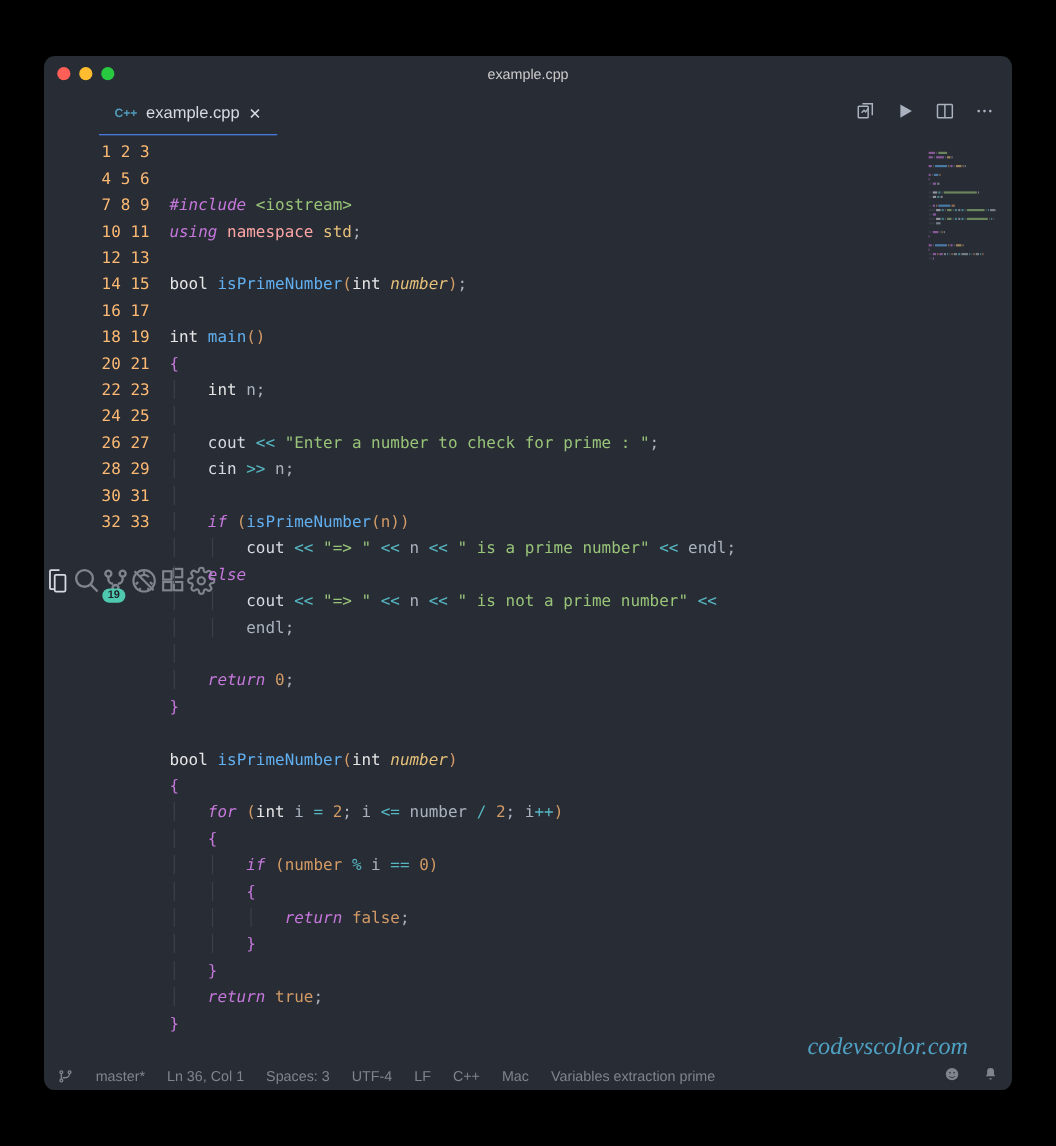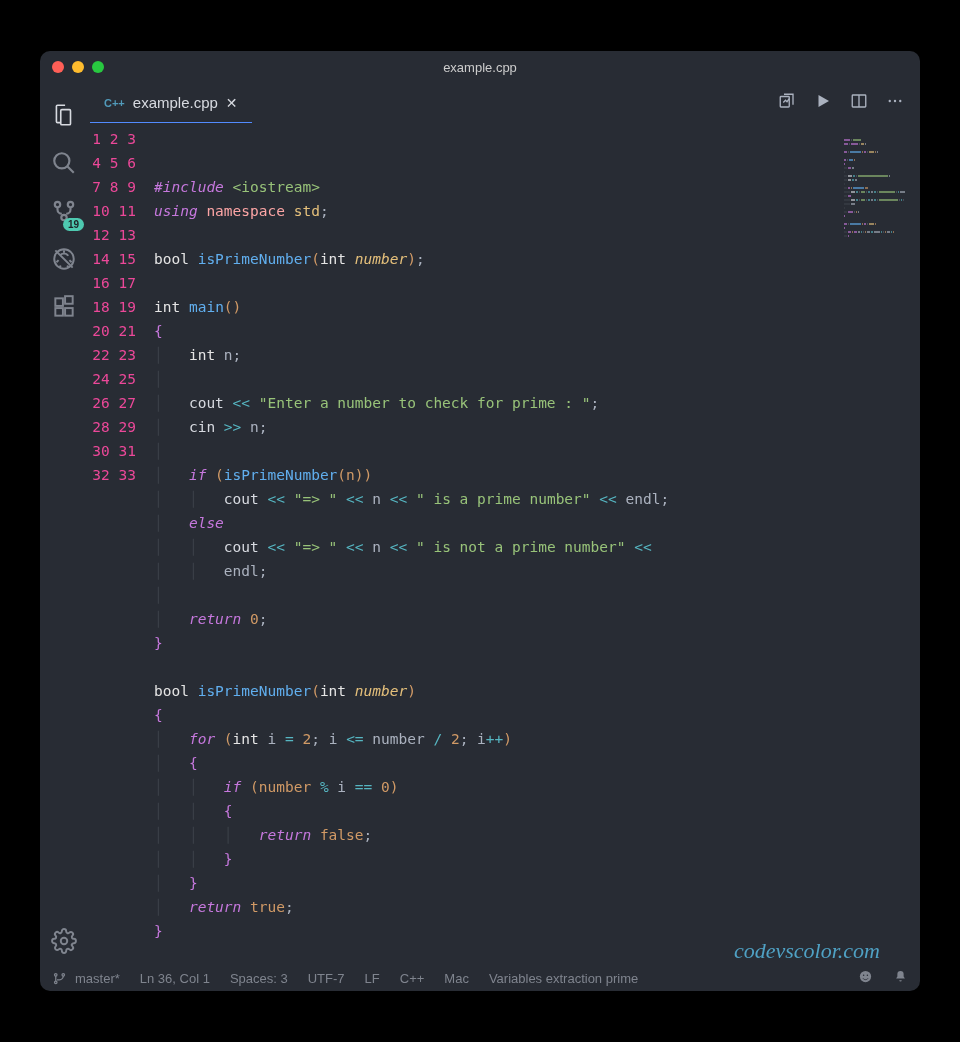--- a/index.html
+++ b/index.html
@@ -37,21 +37,22 @@
   .tl.red { background:#ff5f57; }
   .tl.yellow { background:#febc2e; }
   .tl.green { background:#28c840; }
   .titlebar-title {
     position:absolute; left:0; right:0; text-align:center;
     color:#ccc; font-size:13px; pointer-events:none;
   }
   .main-area { display:flex; flex:1; min-height:0; }
   .activitybar {
     width: 50px;
-    display:flex; flex-direction:column;
+    display:flex; 
+    align-items:center;
     padding-top:8px;
     flex-shrink:0;
   }
   .activitybar .act-item {
     width:48px; height:48px;
     display:flex; align-items:center; justify-content:center;
     color:#7f848e; cursor:pointer; position:relative;
   }
   .activitybar .act-item.active { color:#d7dae0; }
   .activitybar svg { width:26px; height:26px; }
@@ -75,21 +76,21 @@
     font-size:15px;
   }
   .lang-icon { color:#519aba; font-size:11px; font-weight:600; }
   .tab-close { color:#d7dae0; font-size:14px; cursor:pointer; }
   .tab-actions { margin-left:auto; display:flex; align-items:center; gap:18px; padding-right:16px; color:#abb2bf; }
   .tab-actions svg { width:18px; height:18px; cursor:pointer; }
   .editor-body { flex:1; display:flex; position:relative; min-height:0; overflow:hidden; }
   .gutter {
     width:64px; text-align:right; padding-right:18px;
     font-family: "SF Mono", Menlo, Consolas, monospace;
-    font-size:14.5px; line-height:24px; color:#ec4899;
+    font-size:14.5px; line-height:24px; color:#fdba74;
     flex-shrink:0; user-select:none; padding-top:4px;
   }
   .code {
     font-family: "SF Mono", Menlo, Consolas, monospace;
     font-size:14.5px; line-height:24px; color:#abb2bf;
     white-space:pre; flex:1; padding-top:4px; position:relative;
   }
   .minimap {
     position:absolute; top:4px; right:6px; width:70px; height:110px;
     opacity:0.6; overflow:hidden;
@@ -290,32 +291,32 @@
             <div class="mline"></div>
             <div class="mline"></div>
             <div class="mline"></div>
           </div>
       </div>
     </div>
 
   </div>
 
   <div class="statusbar">
-    <span style="display:flex;align-items:center;gap:8px;">
+    <span style="display:flex;align-items:center;gap:20px;">
       <svg viewBox="0 0 24 24" fill="none" stroke="currentColor" stroke-width="2">
           <circle cx="6" cy="6" r="2"></circle>
           <circle cx="6" cy="18" r="2"></circle>
           <circle cx="18" cy="6" r="2"></circle>
           <path d="M6 8v8M18 8a6 6 0 0 1-6 6H8"></path>
         </svg>
       <span>master*</span>
     </span>
     <span>Ln 36, Col 1</span>
     <span>Spaces: 3</span>
-    <span>UTF-7</span>
+    <span>UTF-4</span>
     <span>LF</span>
     <span>C++</span>
     <span>Mac</span>
     <span>Variables extraction prime</span>
     <span class="sp"></span>
     <span>
       <svg viewBox="0 0 24 24" fill="currentColor">
           <circle cx="12" cy="12" r="9"></circle>
           <circle cx="9" cy="10" r="1.2" fill="#282c34"></circle>
           <circle cx="15" cy="10" r="1.2" fill="#282c34"></circle>

